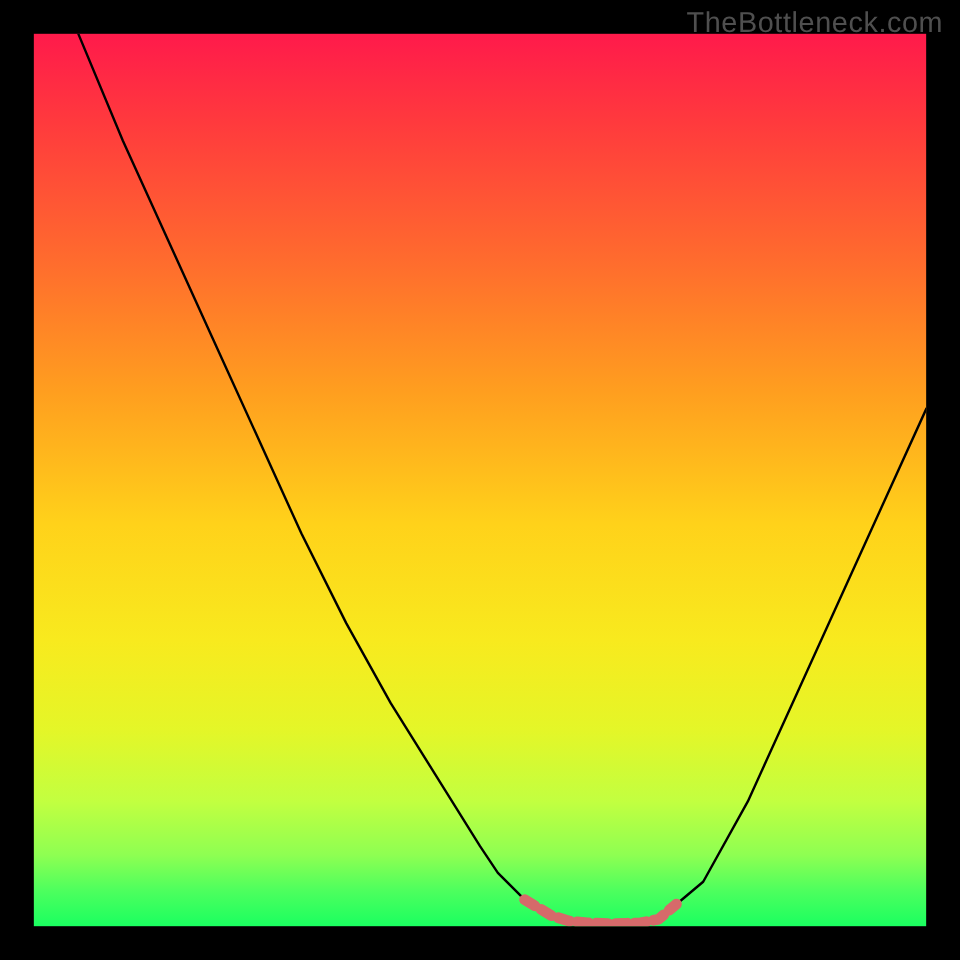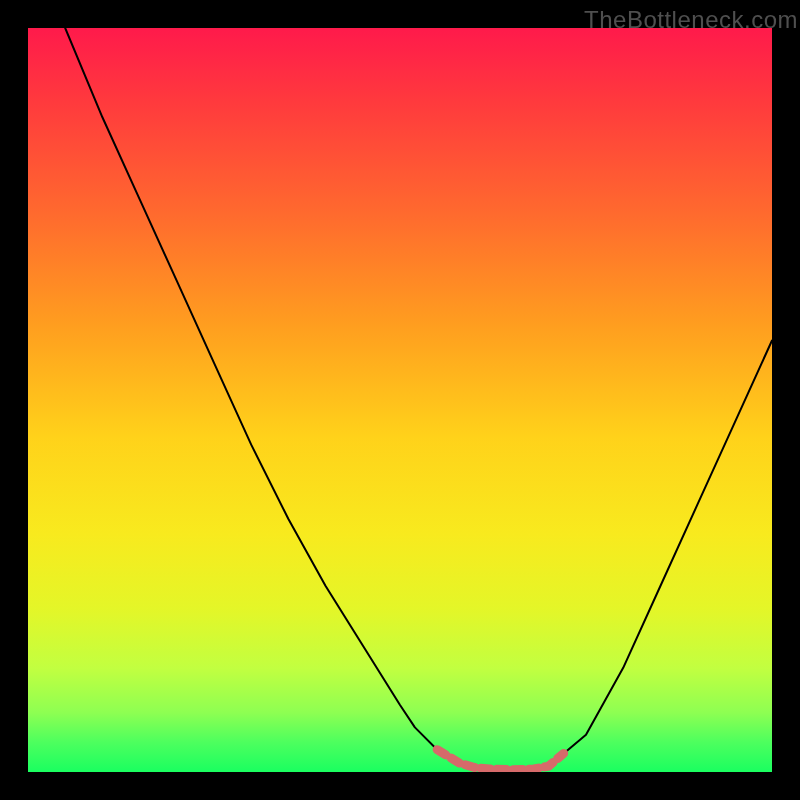--- a/index.html
+++ b/index.html
@@ -6,21 +6,21 @@
   html, body { width: 800px; height: 800px; overflow: hidden; background: #000; }
   .container {
     position: relative;
     width: 800px;
     height: 800px;
     background: #000;
   }
   .watermark {
     position: absolute;
     top: 6px;
-    right: 2px;
+    right: 14px;
     font-family: Arial, Helvetica, sans-serif;
     font-size: 24px;
     color: #4f4f4f;
     letter-spacing: 0.5px;
     z-index: 3;
   }
   .plot-area {
     position: absolute;
     left: 28px;
     top: 28px;

